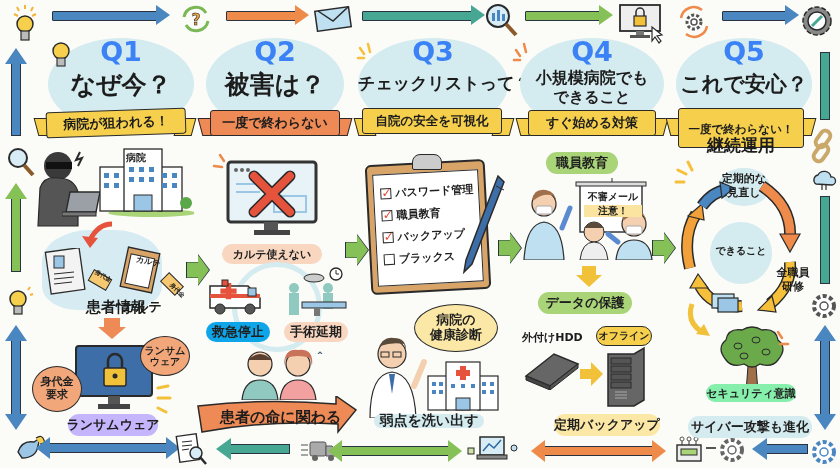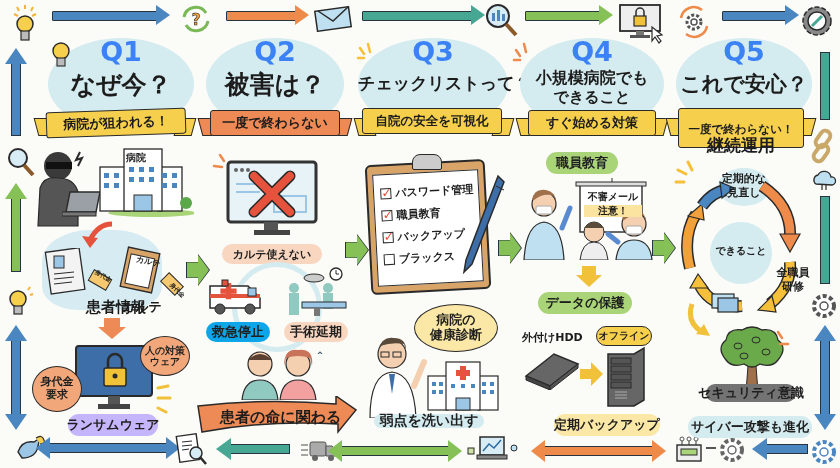--- a/index.html
+++ b/index.html
@@ -288,21 +288,21 @@
   </g>
   <svg class="abs" style="left:154px;top:384px" width="22" height="30" viewBox="0 0 22 30">
     <g stroke="#f2c13a" stroke-width="3" stroke-linecap="round">
         <line x1="4" y1="4" x2="14" y2="2"></line>
         <line x1="4" y1="14" x2="16" y2="14"></line>
         <line x1="4" y1="24" x2="12" y2="28"></line>
       </g>
   </svg>
   <div class="speech" style="left:32px;top:366px;width:50px;height:46px;background:#f2a77a;font-size:11px;white-space:pre-line;">身代金
 要求</div>
-  <div class="speech" style="left:140px;top:336px;width:50px;height:40px;background:#f2a77a;font-size:10px;white-space:pre-line;">人の対策
+  <div class="speech" style="left:140px;top:336px;width:50px;height:40px;background:#f2a77a;font-size:10px;white-space:pre-line;">ランサム
 ウェア</div>
   <div class="pill" style="left:68px;top:414px;width:90px;height:22px;background:#c4b5fd;font-size:13px;">ランサムウェア</div>
 </div>
 
 <div class="green-chev-b" style="left:186px;top:254px;"></div>
 <div class="green-chev" style="left:187px;top:255px;"></div>
 
 <div>
   <div class="qbubble" style="left:206px;width:138px;"></div>
   <div class="qnum" style="left:206px;top:36px;width:138px;">Q2</div>
@@ -594,15 +594,15 @@
   <svg class="abs" style="left:770px;top:330px" width="22" height="24" viewBox="0 0 22 24">
     <g stroke="#ee8a4a" stroke-width="2.5" stroke-linecap="round">
         <line x1="8" y1="2" x2="12" y2="8"></line>
         <line x1="10" y1="14" x2="18" y2="14"></line>
       </g>
   </svg>
   <svg class="abs" style="left:684px;top:302px" width="30" height="40" viewBox="0 0 30 40">
     <path d="M8 2 Q2 20 18 30" fill="none" stroke="#f2c13a" stroke-width="5"></path>
     <path d="M12 32 L26 34 L20 22 Z" fill="#f2c13a"></path>
   </svg>
-  <div class="pill" style="left:706px;top:384px;width:90px;height:18px;background:#737373;font-size:13px;">セキュリティ意識</div>
+  <div class="pill" style="left:706px;top:384px;width:90px;height:18px;background:#86efac;font-size:11px;">セキュリティ意識</div>
   <div class="pill" style="left:688px;top:416px;width:124px;height:22px;background:#d4ebef;font-size:13px;">サイバー攻撃も進化</div>
 </div>
 
 </body></html>

